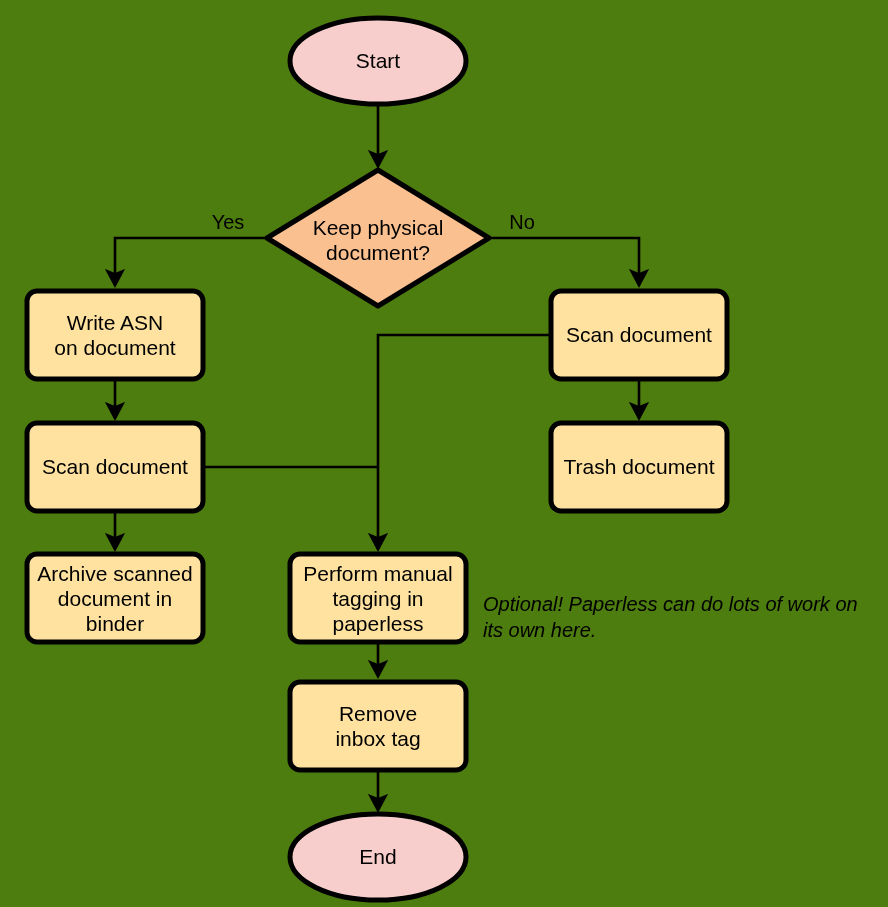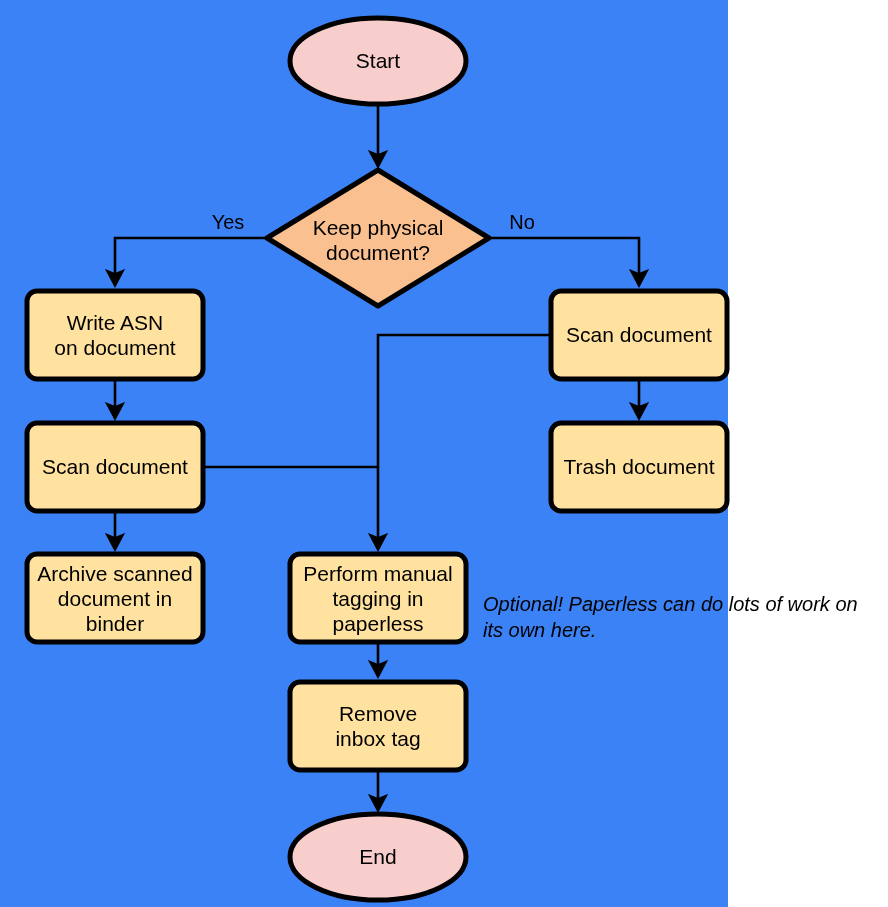--- a/index.html
+++ b/index.html
@@ -8,23 +8,23 @@
     background: #ffffff;
   }
   body {
     width: 888px;
     height: 907px;
     font-family: "Liberation Sans", sans-serif;
     overflow: hidden;
   }
   #flowchart-root {
     position: relative;
-    width: 728px;
+    width: 888px;
     height: 907px;
-    background: #3b82f6;
+    background: #4d7c0f;
   }
   svg#diagram {
     display: block;
     width: 888px;
     height: 907px;
   }
   .node-shape {
     stroke: #000000;
     stroke-width: 5;
     stroke-linejoin: round;

